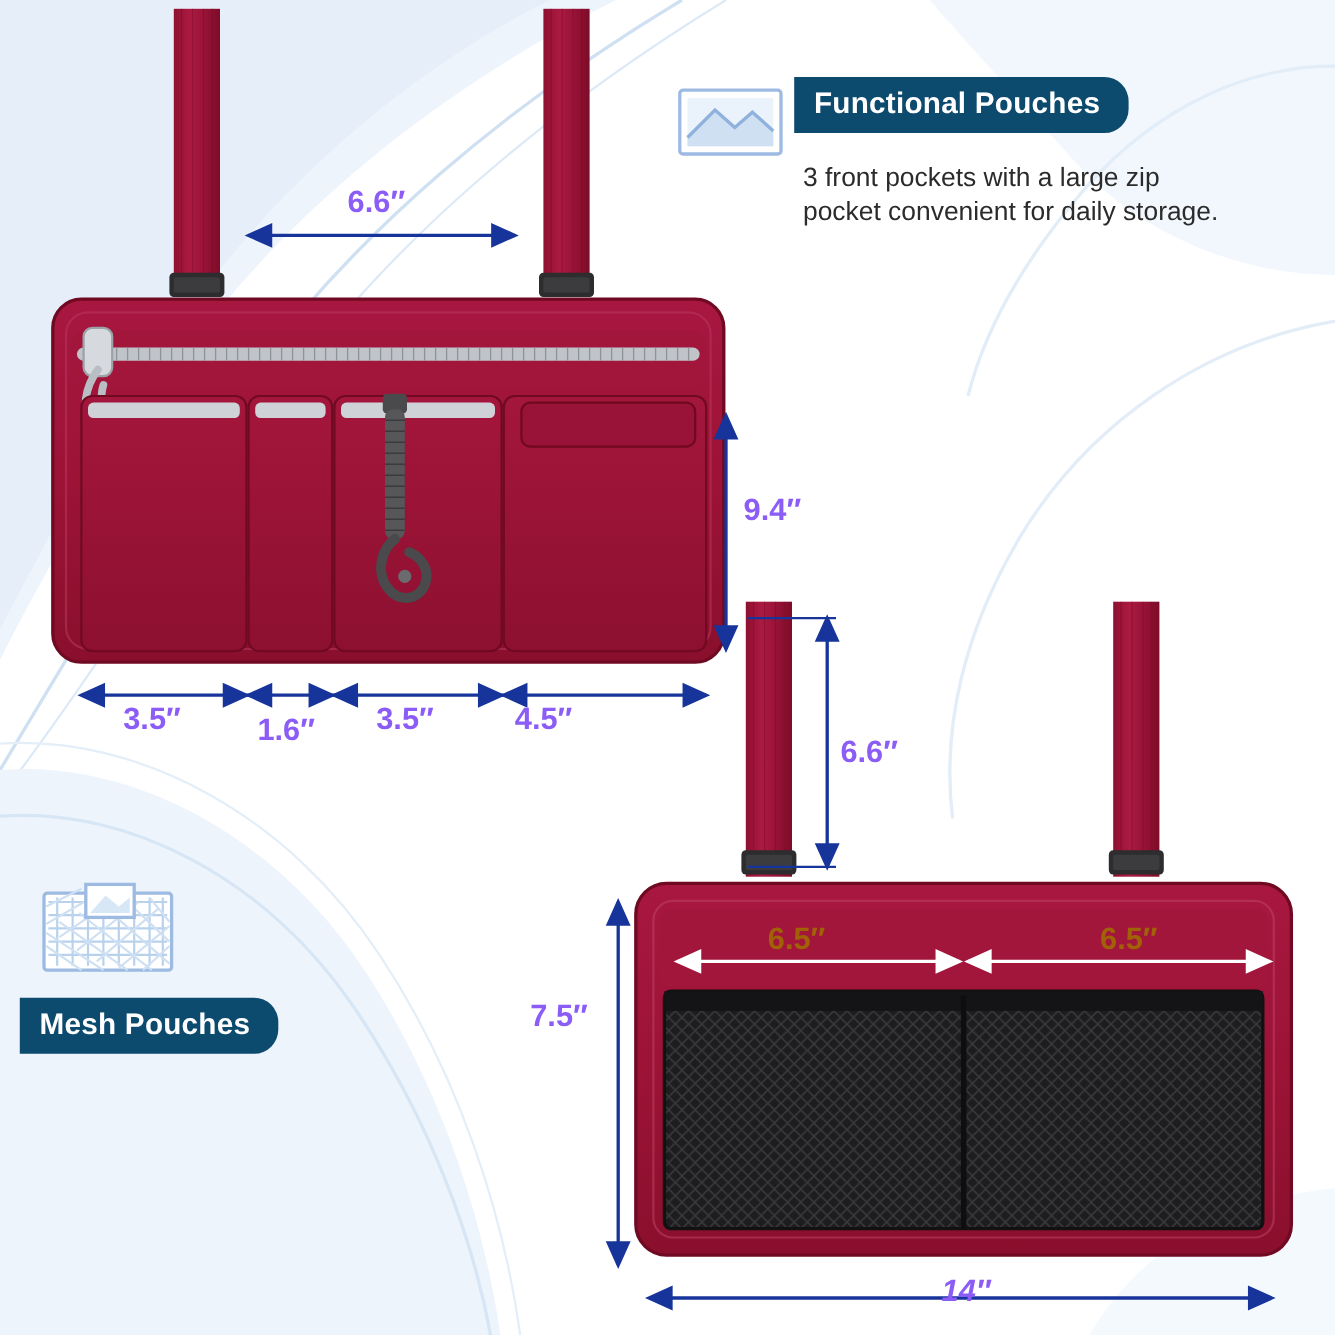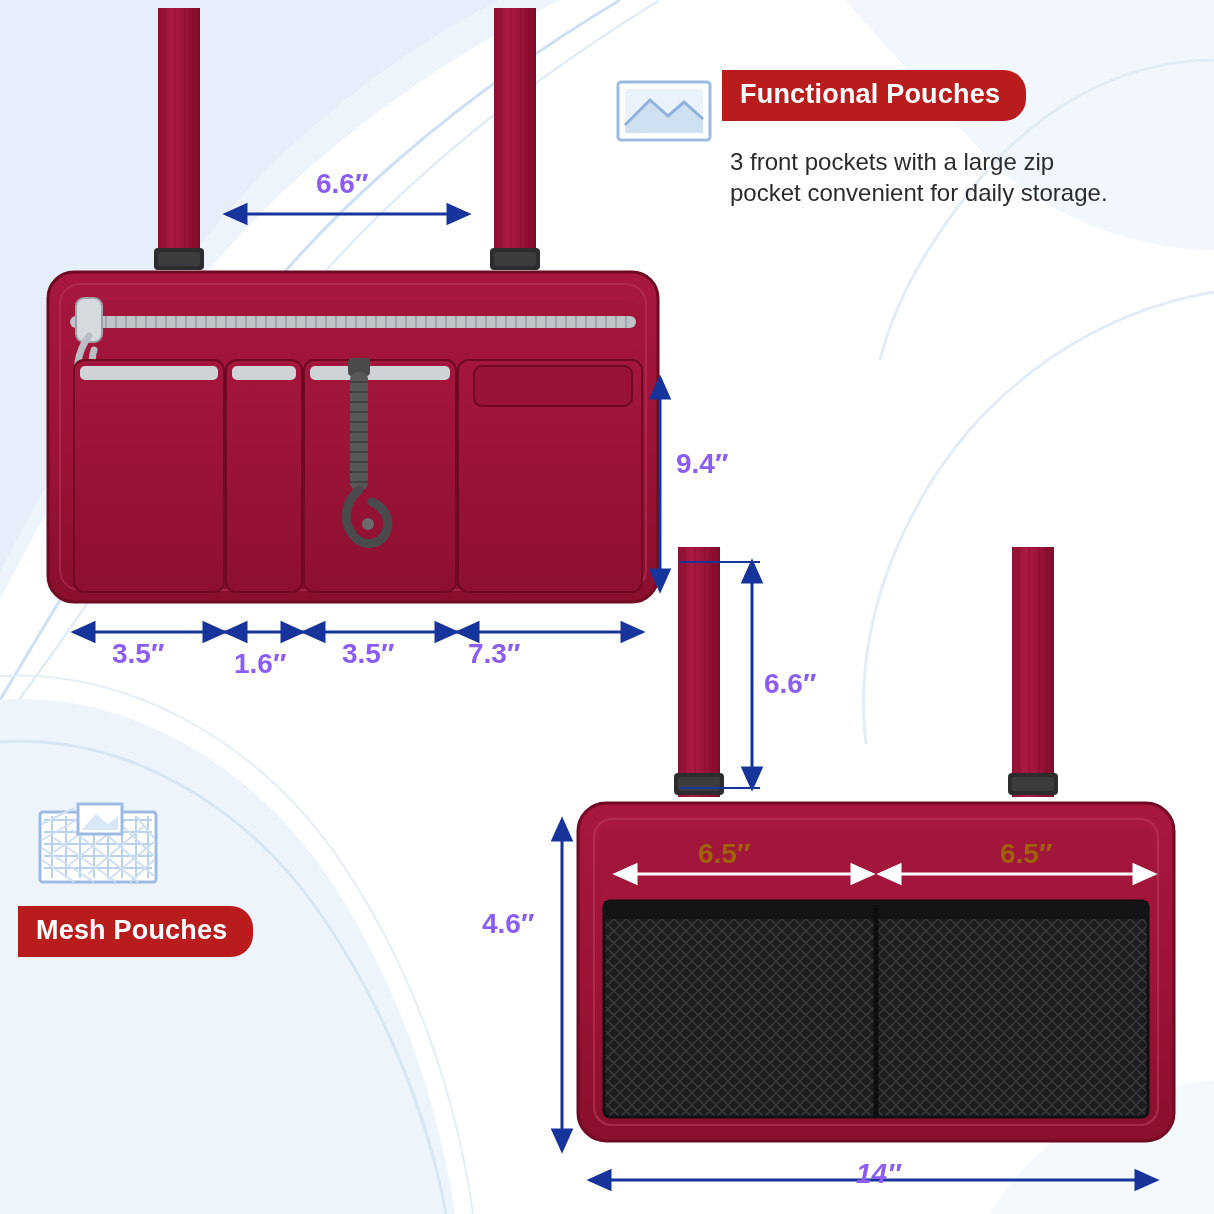--- a/index.html
+++ b/index.html
@@ -14,21 +14,21 @@
 
   
   .bg-svg{position:absolute;left:0;top:0;width:1214px;height:1214px;}
 
   
   .abs{position:absolute;}
 
   
   .feature-title{
     display:inline-block;
-    background:#b91c1c;
+    background:#0c4a6e;
     color:#ffffff;
     font-size:27px;
     font-weight:bold;
     padding:9px 26px 11px 18px;
     border-radius:0 22px 22px 0;
     letter-spacing:.2px;
     white-space:nowrap;
   }
   .feature-desc{
     color:#2b2b2b;
@@ -227,21 +227,21 @@
       <path d="M428,632 L448,623 L448,641 Z"></path>
       <path d="M612,632 L592,623 L592,641 Z"></path>
     </g>
   </svg>
 
   <div class="dim" style="left:316px;top:168px;">6.6″</div>
   <div class="dim" style="left:676px;top:448px;">9.4″</div>
   <div class="dim" style="left:112px;top:638px;">3.5″</div>
   <div class="dim" style="left:234px;top:648px;">1.6″</div>
   <div class="dim" style="left:342px;top:638px;">3.5″</div>
-  <div class="dim" style="left:468px;top:638px;">7.3″</div>
+  <div class="dim" style="left:468px;top:638px;">4.5″</div>
 
   <svg class="prod-svg" style="left:560px;top:535px;" width="640" height="640" viewBox="0 0 640 640">
     <defs>
       <linearGradient id="fabBack" x1="0" y1="0" x2="0" y2="1">
         <stop offset="0" stop-color="#a81740"></stop>
         <stop offset="0.5" stop-color="#9c1336"></stop>
         <stop offset="1" stop-color="#8a0f2d"></stop>
       </linearGradient>
       <linearGradient id="strapG2" x1="0" y1="0" x2="1" y2="0">
         <stop offset="0" stop-color="#8e1030"></stop>
@@ -309,16 +309,16 @@
       <path d="M352,354 L332,345 L332,363 Z"></path>
       <path d="M360,354 L634,354"></path>
       <path d="M360,354 L380,345 L380,363 Z"></path>
       <path d="M634,354 L614,345 L614,363 Z"></path>
     </g>
   </svg>
 
   <div class="dim" style="left:764px;top:668px;">6.6″</div>
   <div class="dim dim-white" style="left:698px;top:838px;">6.5″</div>
   <div class="dim dim-white" style="left:1000px;top:838px;">6.5″</div>
-  <div class="dim" style="left:482px;top:908px;">4.6″</div>
+  <div class="dim" style="left:482px;top:908px;">7.5″</div>
   <div class="dim" style="left:856px;top:1158px;font-style:italic;">14″</div>
 
 </div>
 
 </body></html>

